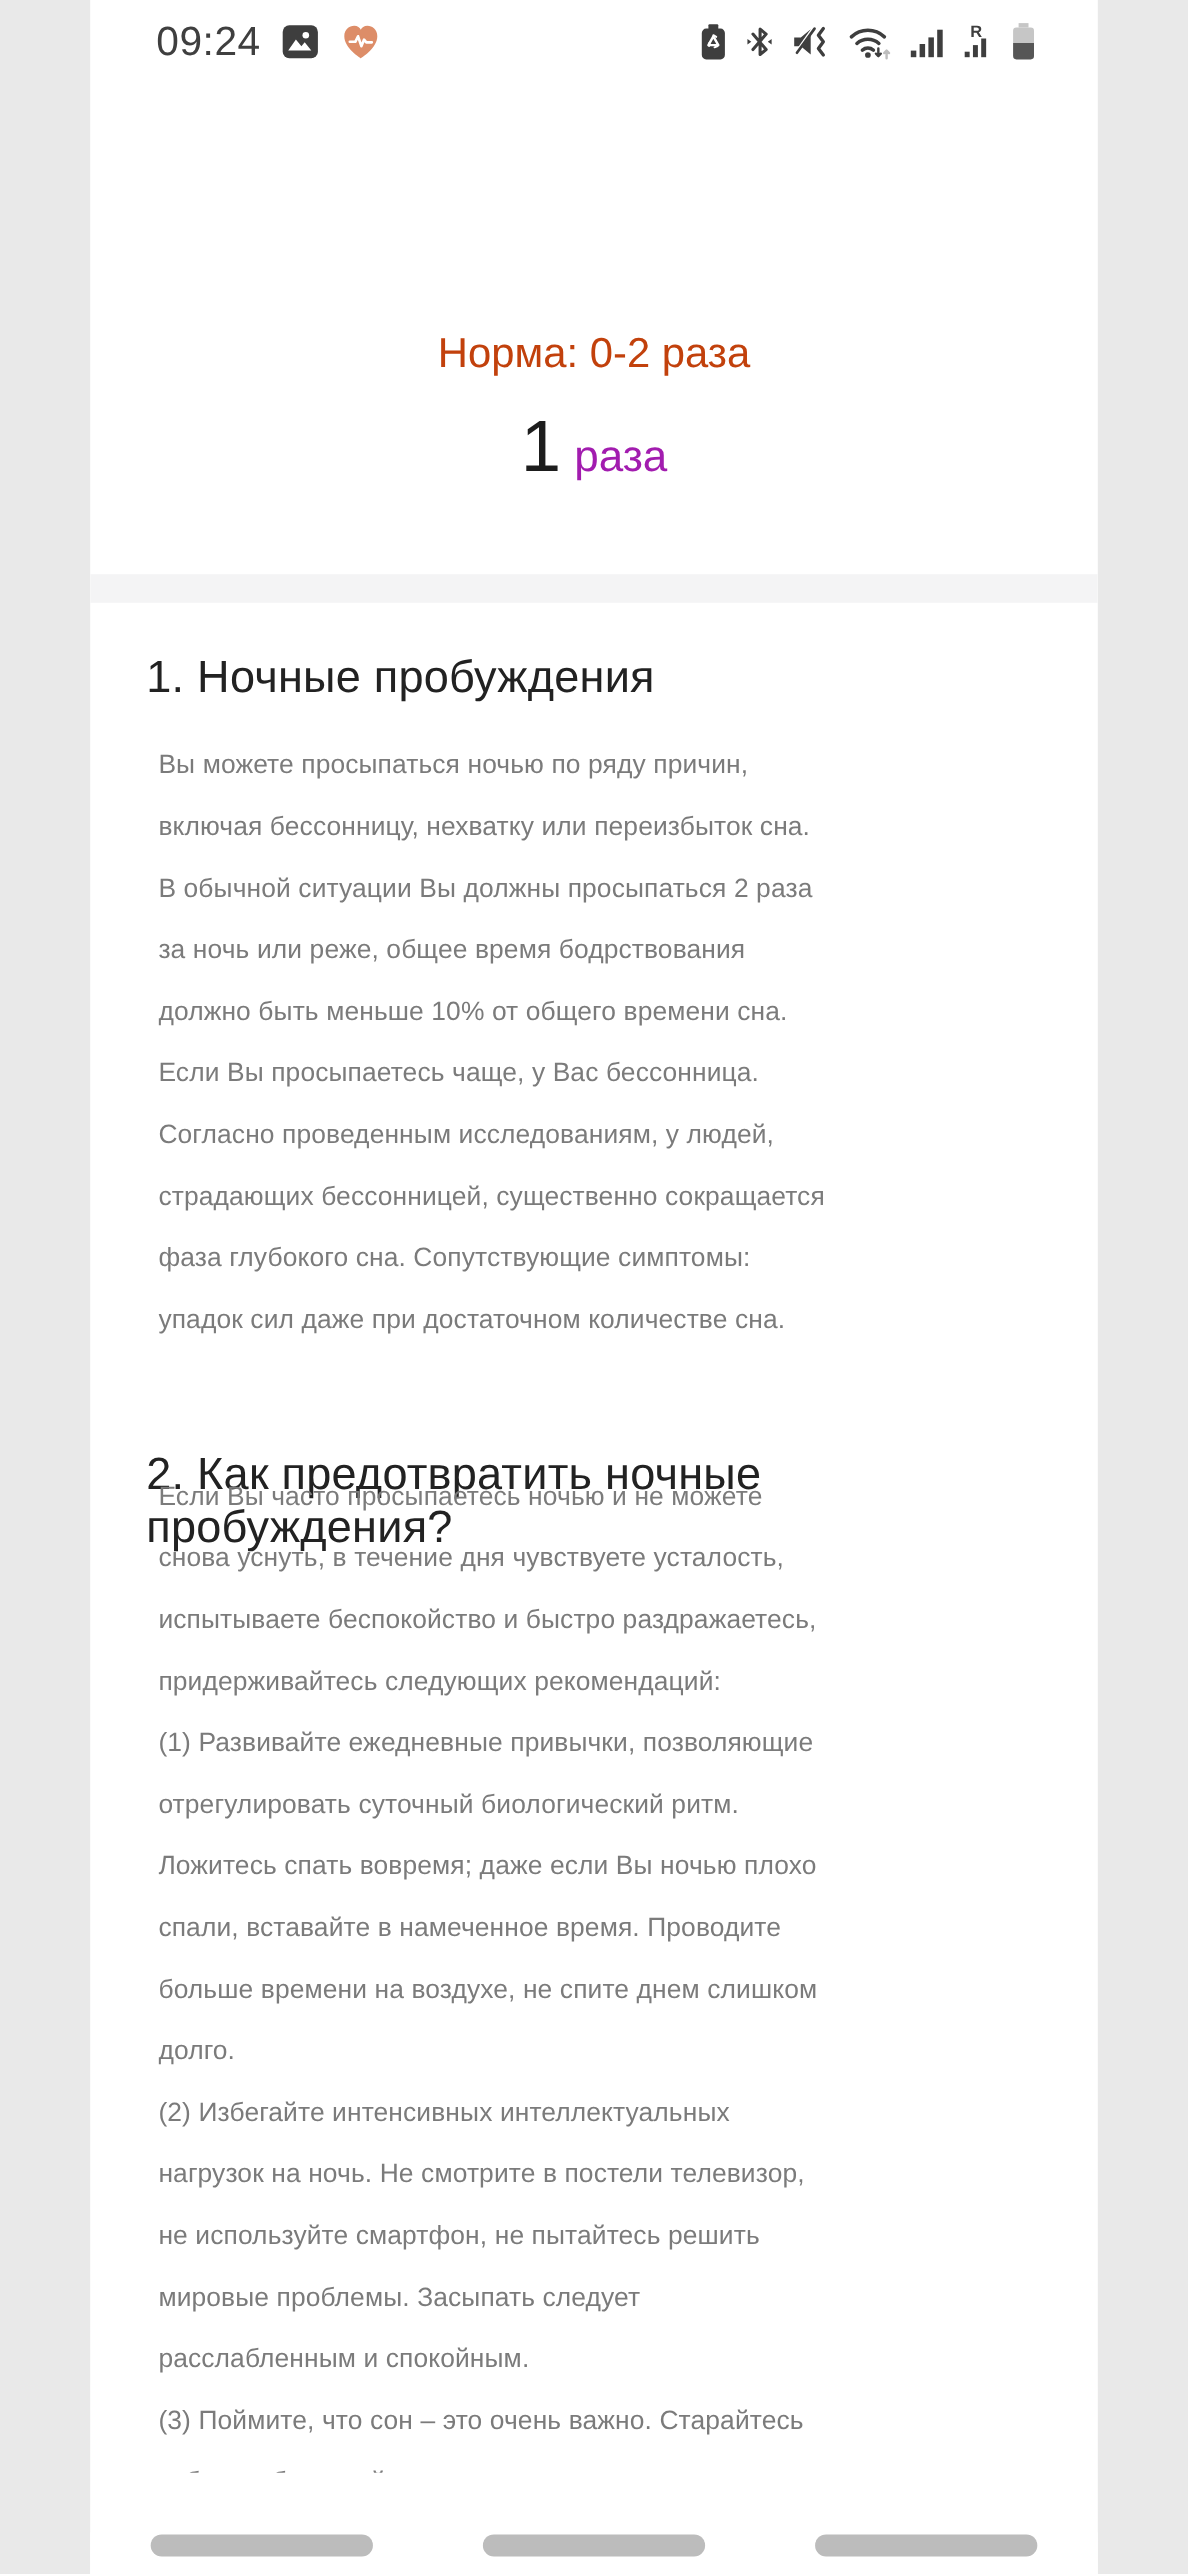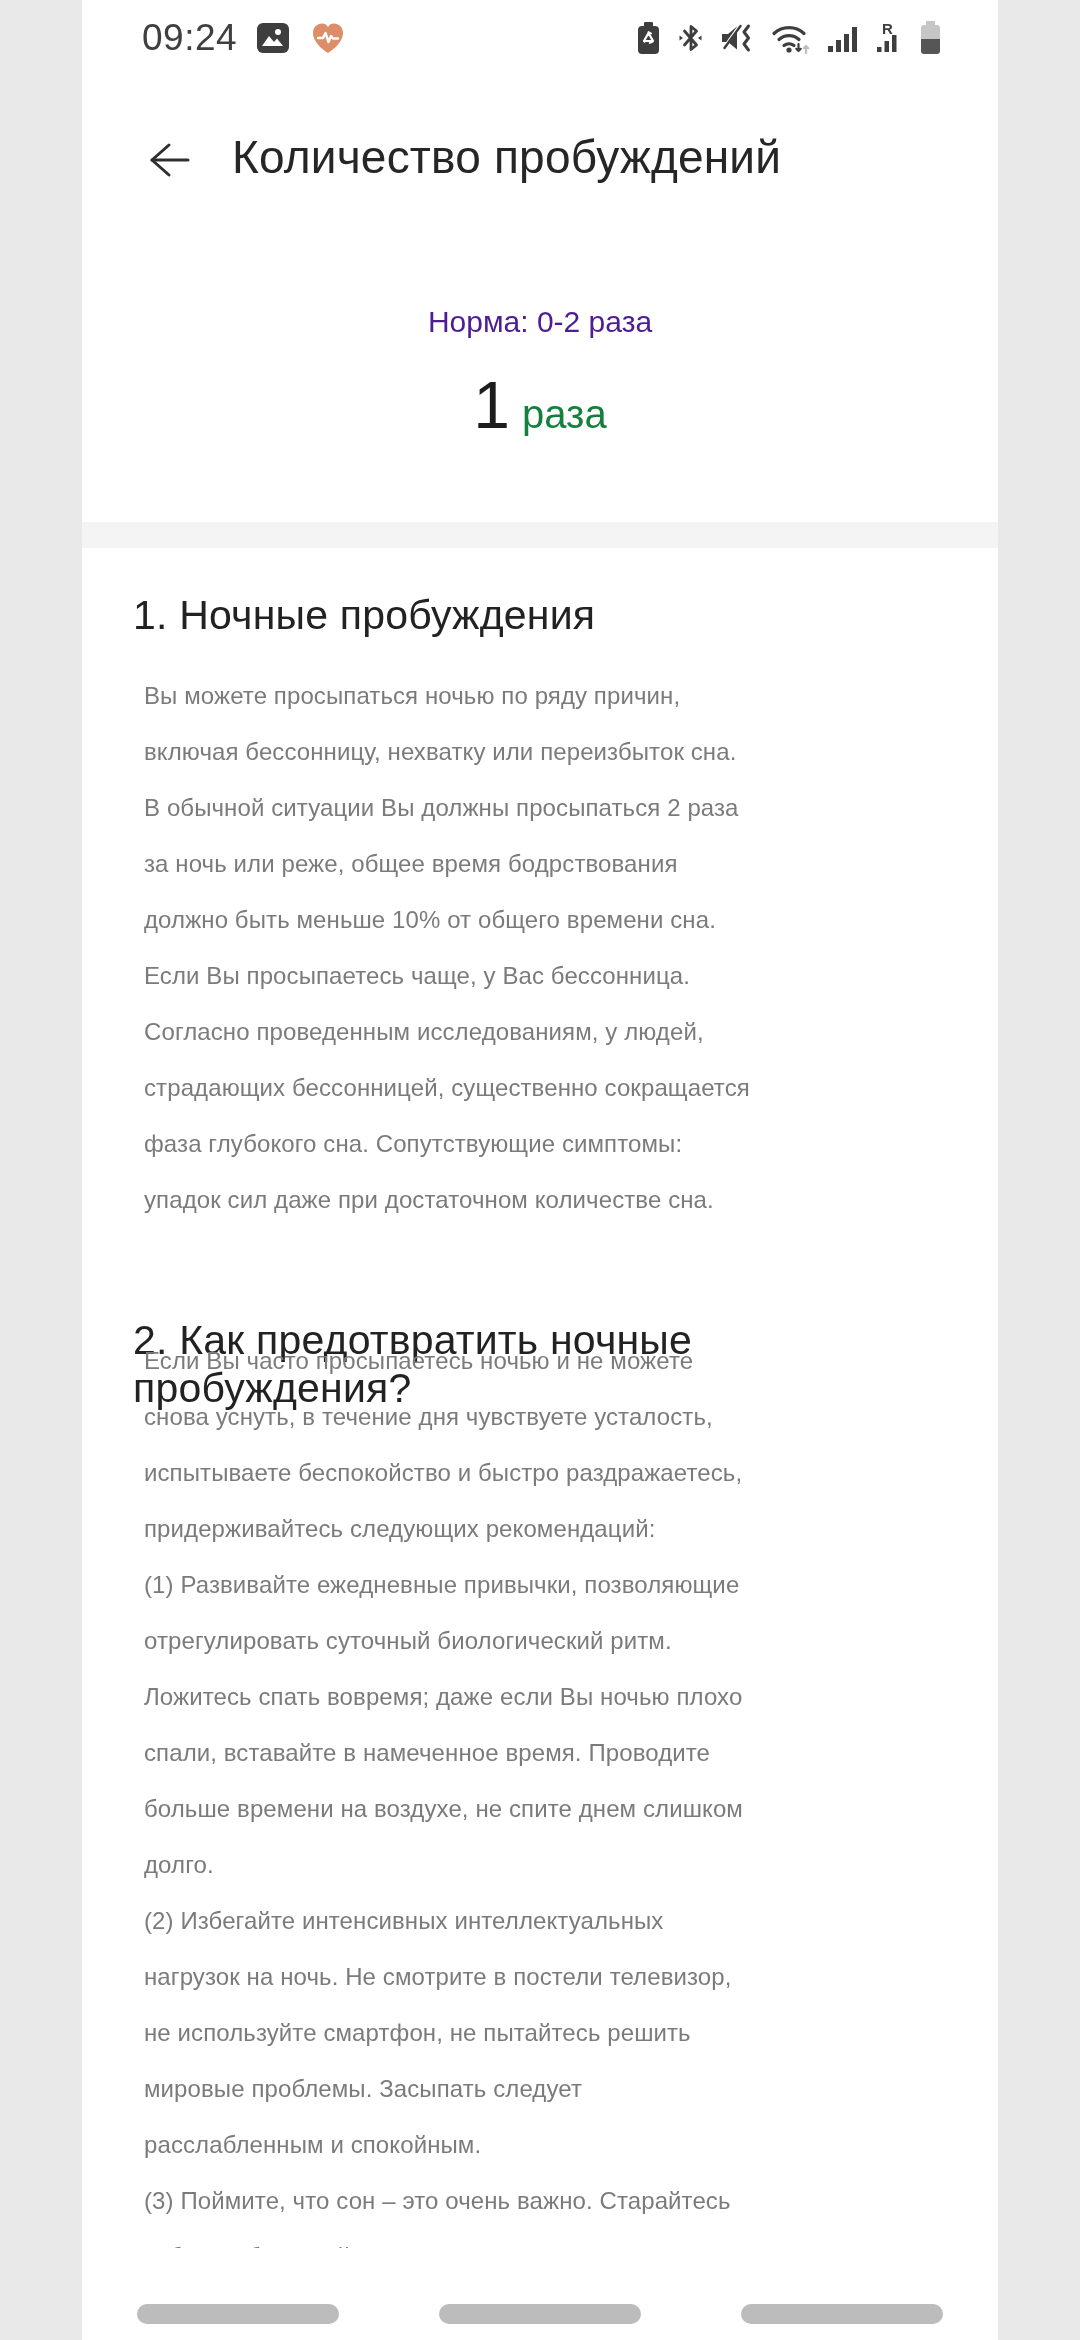--- a/index.html
+++ b/index.html
@@ -31,28 +31,28 @@
   }
   .page-title {
     position:absolute; left:150px; top:8px;
     font-size:46px; line-height:62px; color:#262626; font-weight:400;
     letter-spacing:0.2px;
   }
 
   
   .norm-label {
     position:absolute; top:305px; left:0; right:0; text-align:center;
-    font-size:30px; line-height:34px; color:#4c1d95;
+    font-size:38px; line-height:34px; color:#c2410c;
   }
   .value-row {
     position:absolute; top:366px; left:0; right:0; height:78px;
     display:flex; align-items:baseline; justify-content:center; gap:12px;
   }
   .value-number { font-size:66px; color:#1d1d1d; line-height:78px; }
-  .value-unit { font-size:40px; color:#15803d; }
+  .value-unit { font-size:40px; color:#a21caf; }
   .status-text {
     position:absolute; top:447px; left:0; right:0; text-align:center;
     font-size:31px; line-height:36px; color:#54a93c;
   }
   .divider {
     position:absolute; top:522px; left:0; width:100%; height:26px;
     background:#f4f4f5;
   }
 
   
@@ -141,29 +141,20 @@
         <rect x="25.5" y="8" width="4.5" height="24" fill="#3e3e3e" opacity="0"></rect>
       </svg>
       <svg class="sb-icon" width="23" height="36" viewBox="0 0 23 36">
         <rect x="7" y="1" width="9" height="4" fill="#c6c6c6"></rect>
         <path d="M2 8 Q2 5 5 5 H18 Q21 5 21 8 V19 H2 Z" fill="#c6c6c6"></path>
         <path d="M2 19 H21 V31 Q21 34 18 34 H5 Q2 34 2 31 Z" fill="#565656"></path>
       </svg>
     </div>
   </div>
 
-  <div class="header">
-    <button class="back-btn" aria-label="back">
-      <svg width="52" height="52" viewBox="0 0 52 52">
-        <path d="M25 11 L8 26 L25 41" fill="none" stroke="#2f2f2f" stroke-width="3" stroke-linecap="round" stroke-linejoin="round"></path>
-        <path d="M8 26 H44" stroke="#2f2f2f" stroke-width="3" stroke-linecap="round"></path>
-      </svg>
-    </button>
-    <div class="page-title">Количество пробуждений</div>
-  </div>
 
   <div class="norm-label">Норма: 0-2 раза</div>
   <div class="value-row">
     <span class="value-number">1</span>
     <span class="value-unit">раза</span>
   </div>
   <div class="divider"></div>
 
   <div class="sec-heading h1">1. Ночные пробуждения</div>
   <div class="sec-body b1">Вы можете просыпаться ночью по ряду причин,

